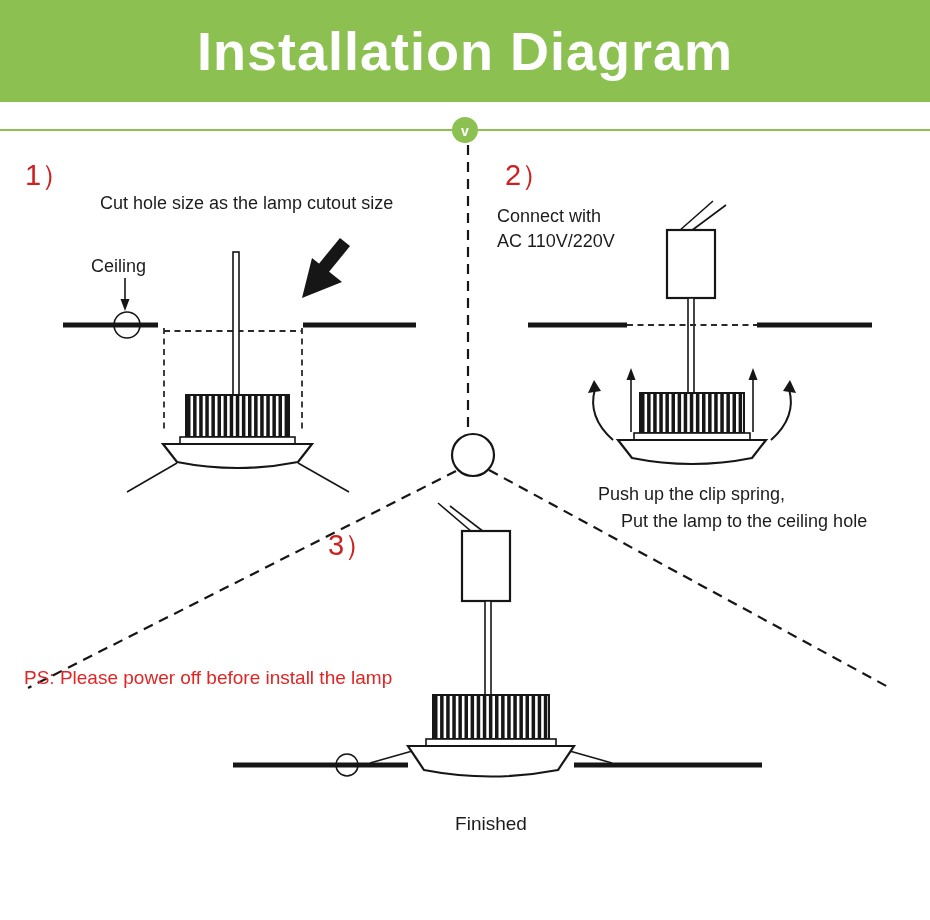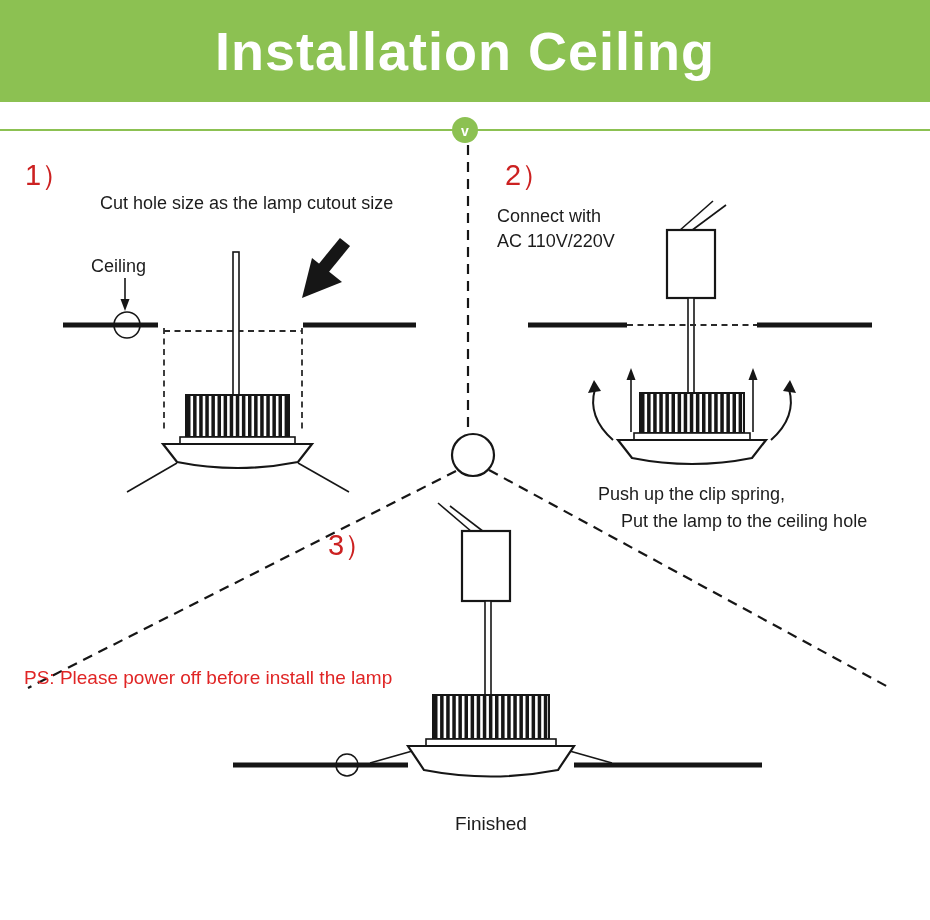--- a/index.html
+++ b/index.html
@@ -22,21 +22,21 @@
   svg .warn{font-size:19px;fill:#E02525;}
   svg .fin{font-size:19px;}
   svg .vmark{font-size:14px;font-weight:700;fill:#fff;}
 </style>
 </head>
 <body>
 
 <div class="page">
 
   <header class="banner">
-    <h1>Installation Ceiling</h1>
+    <h1>Installation Diagram</h1>
   </header>
 
   <svg class="canvas" viewBox="0 0 930 820">
 
     <g>
       <line class="ln grn" x1="0" y1="30" x2="930" y2="30"></line>
       <circle cx="465" cy="30" r="13" fill="#8CC152" stroke="none"></circle>
       <text class="vmark" x="465" y="35.5" text-anchor="middle">v</text>
     </g>
 

